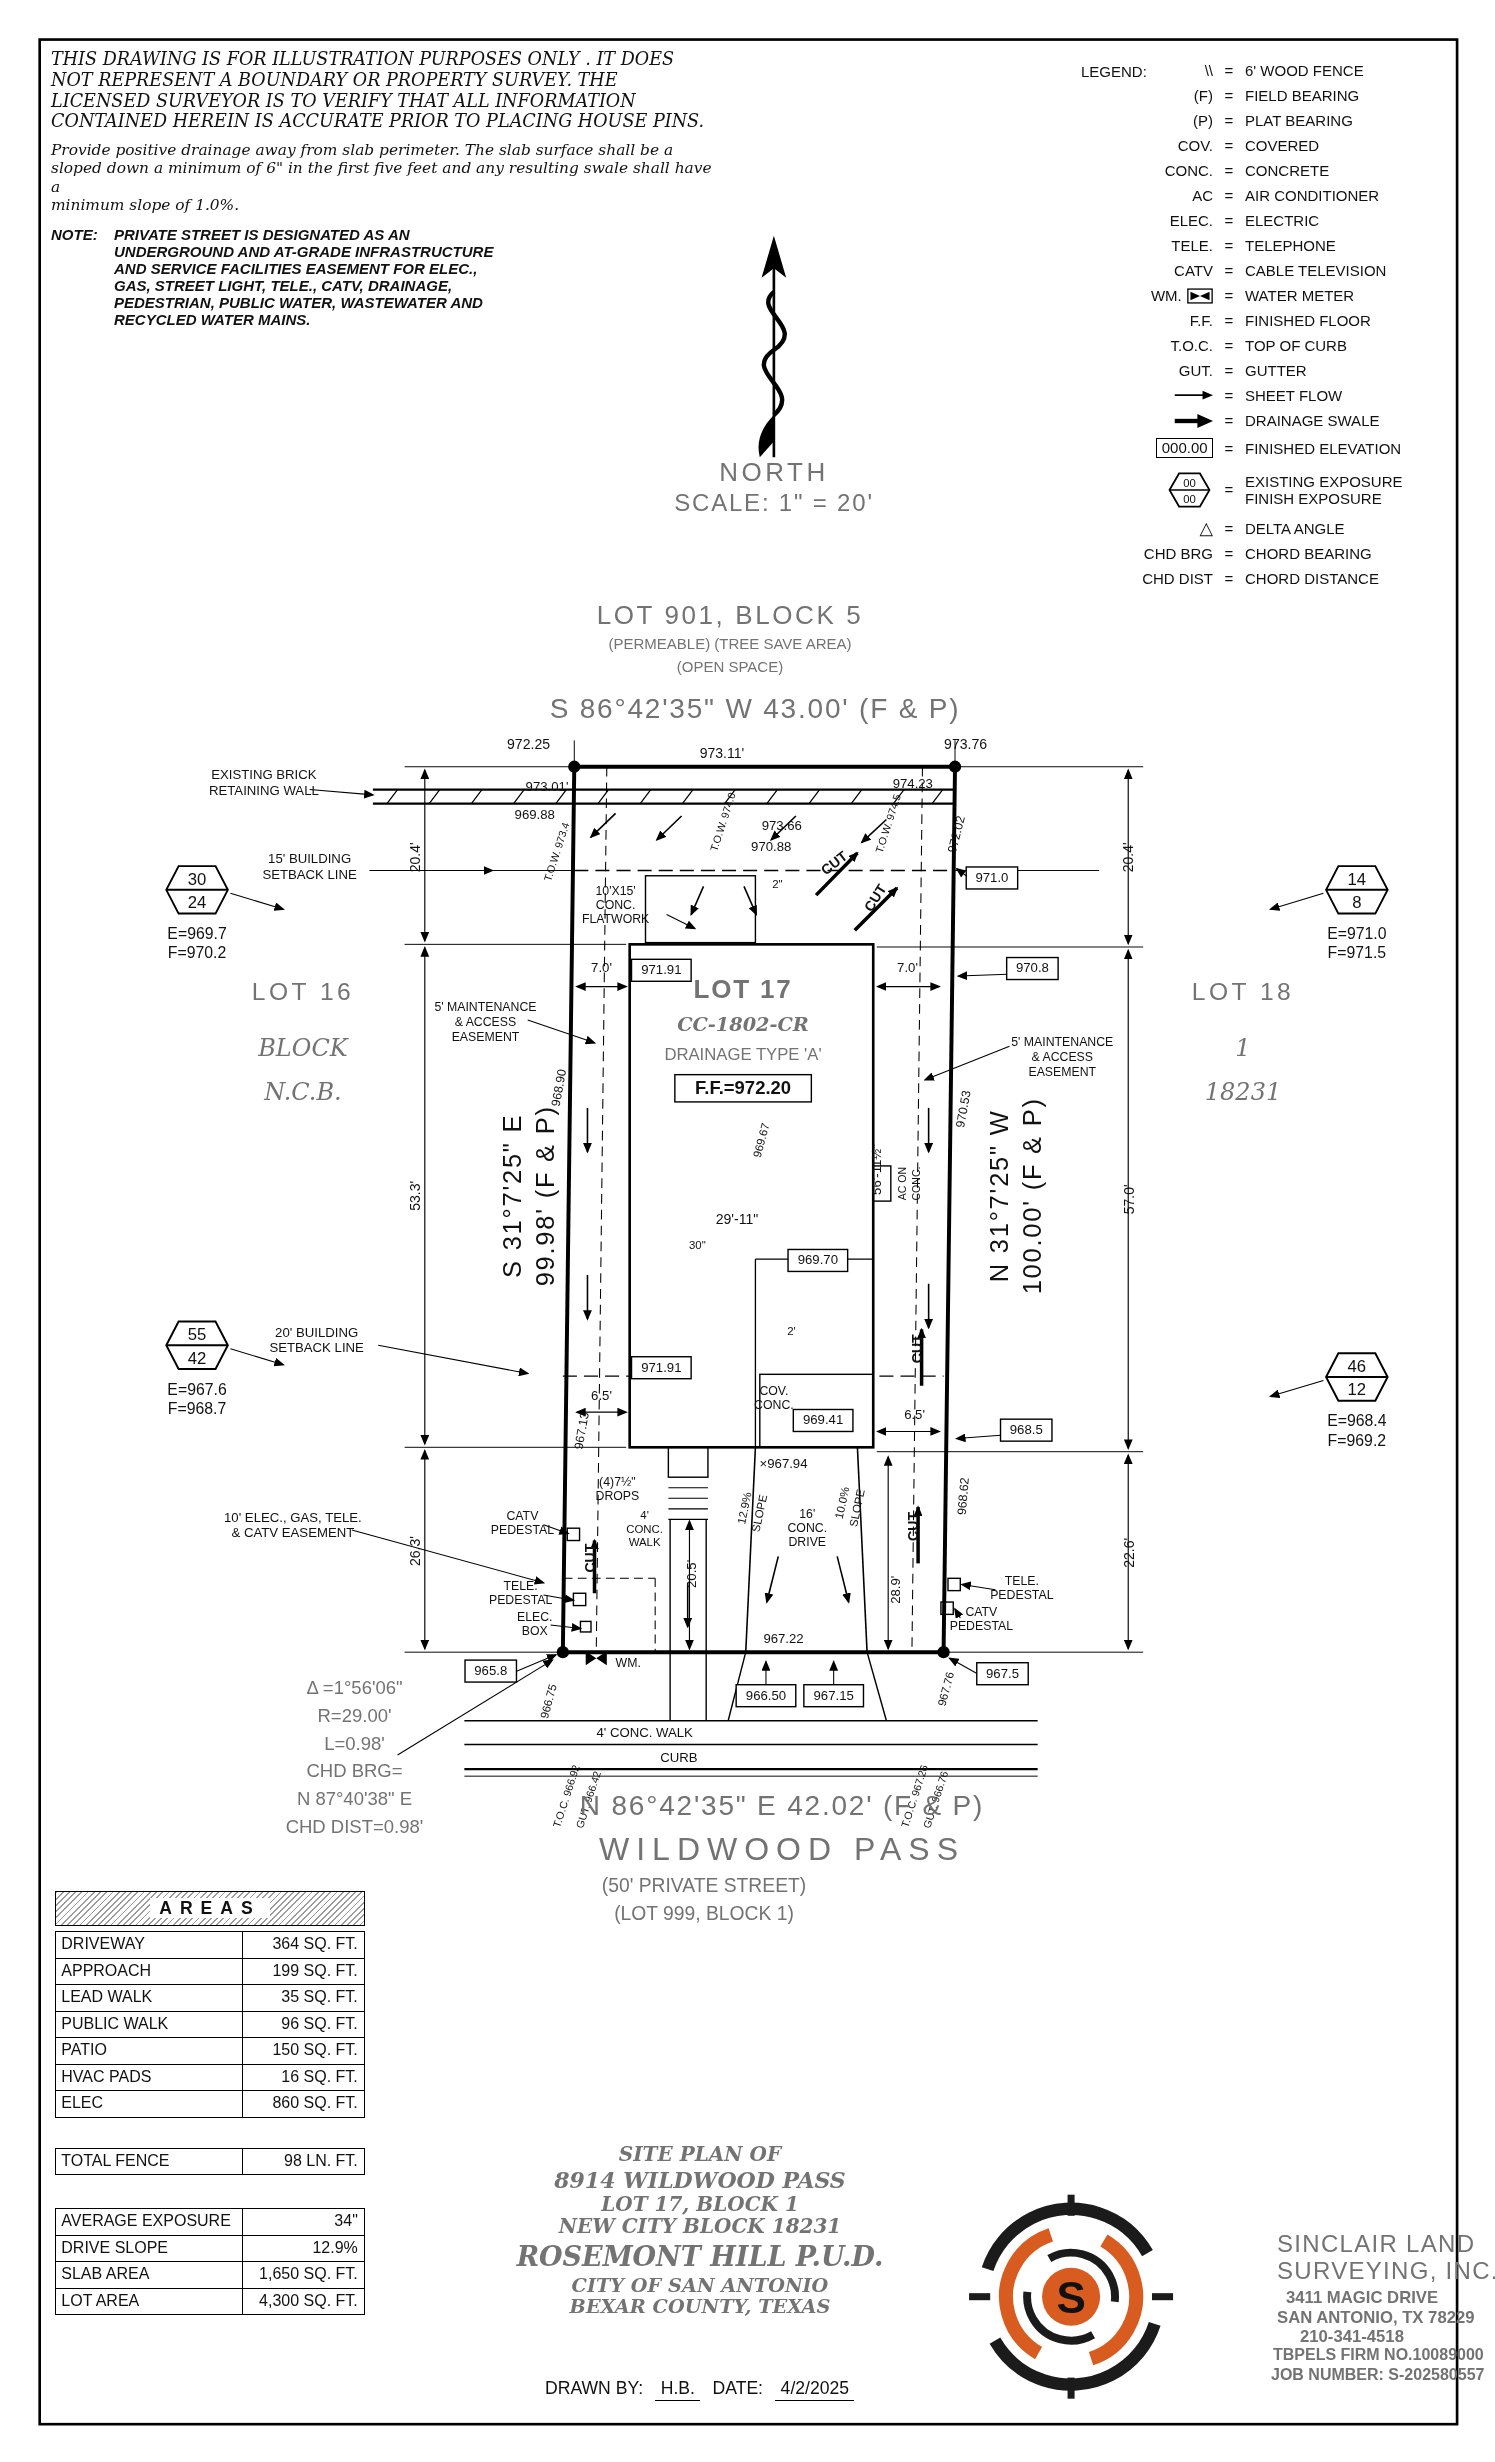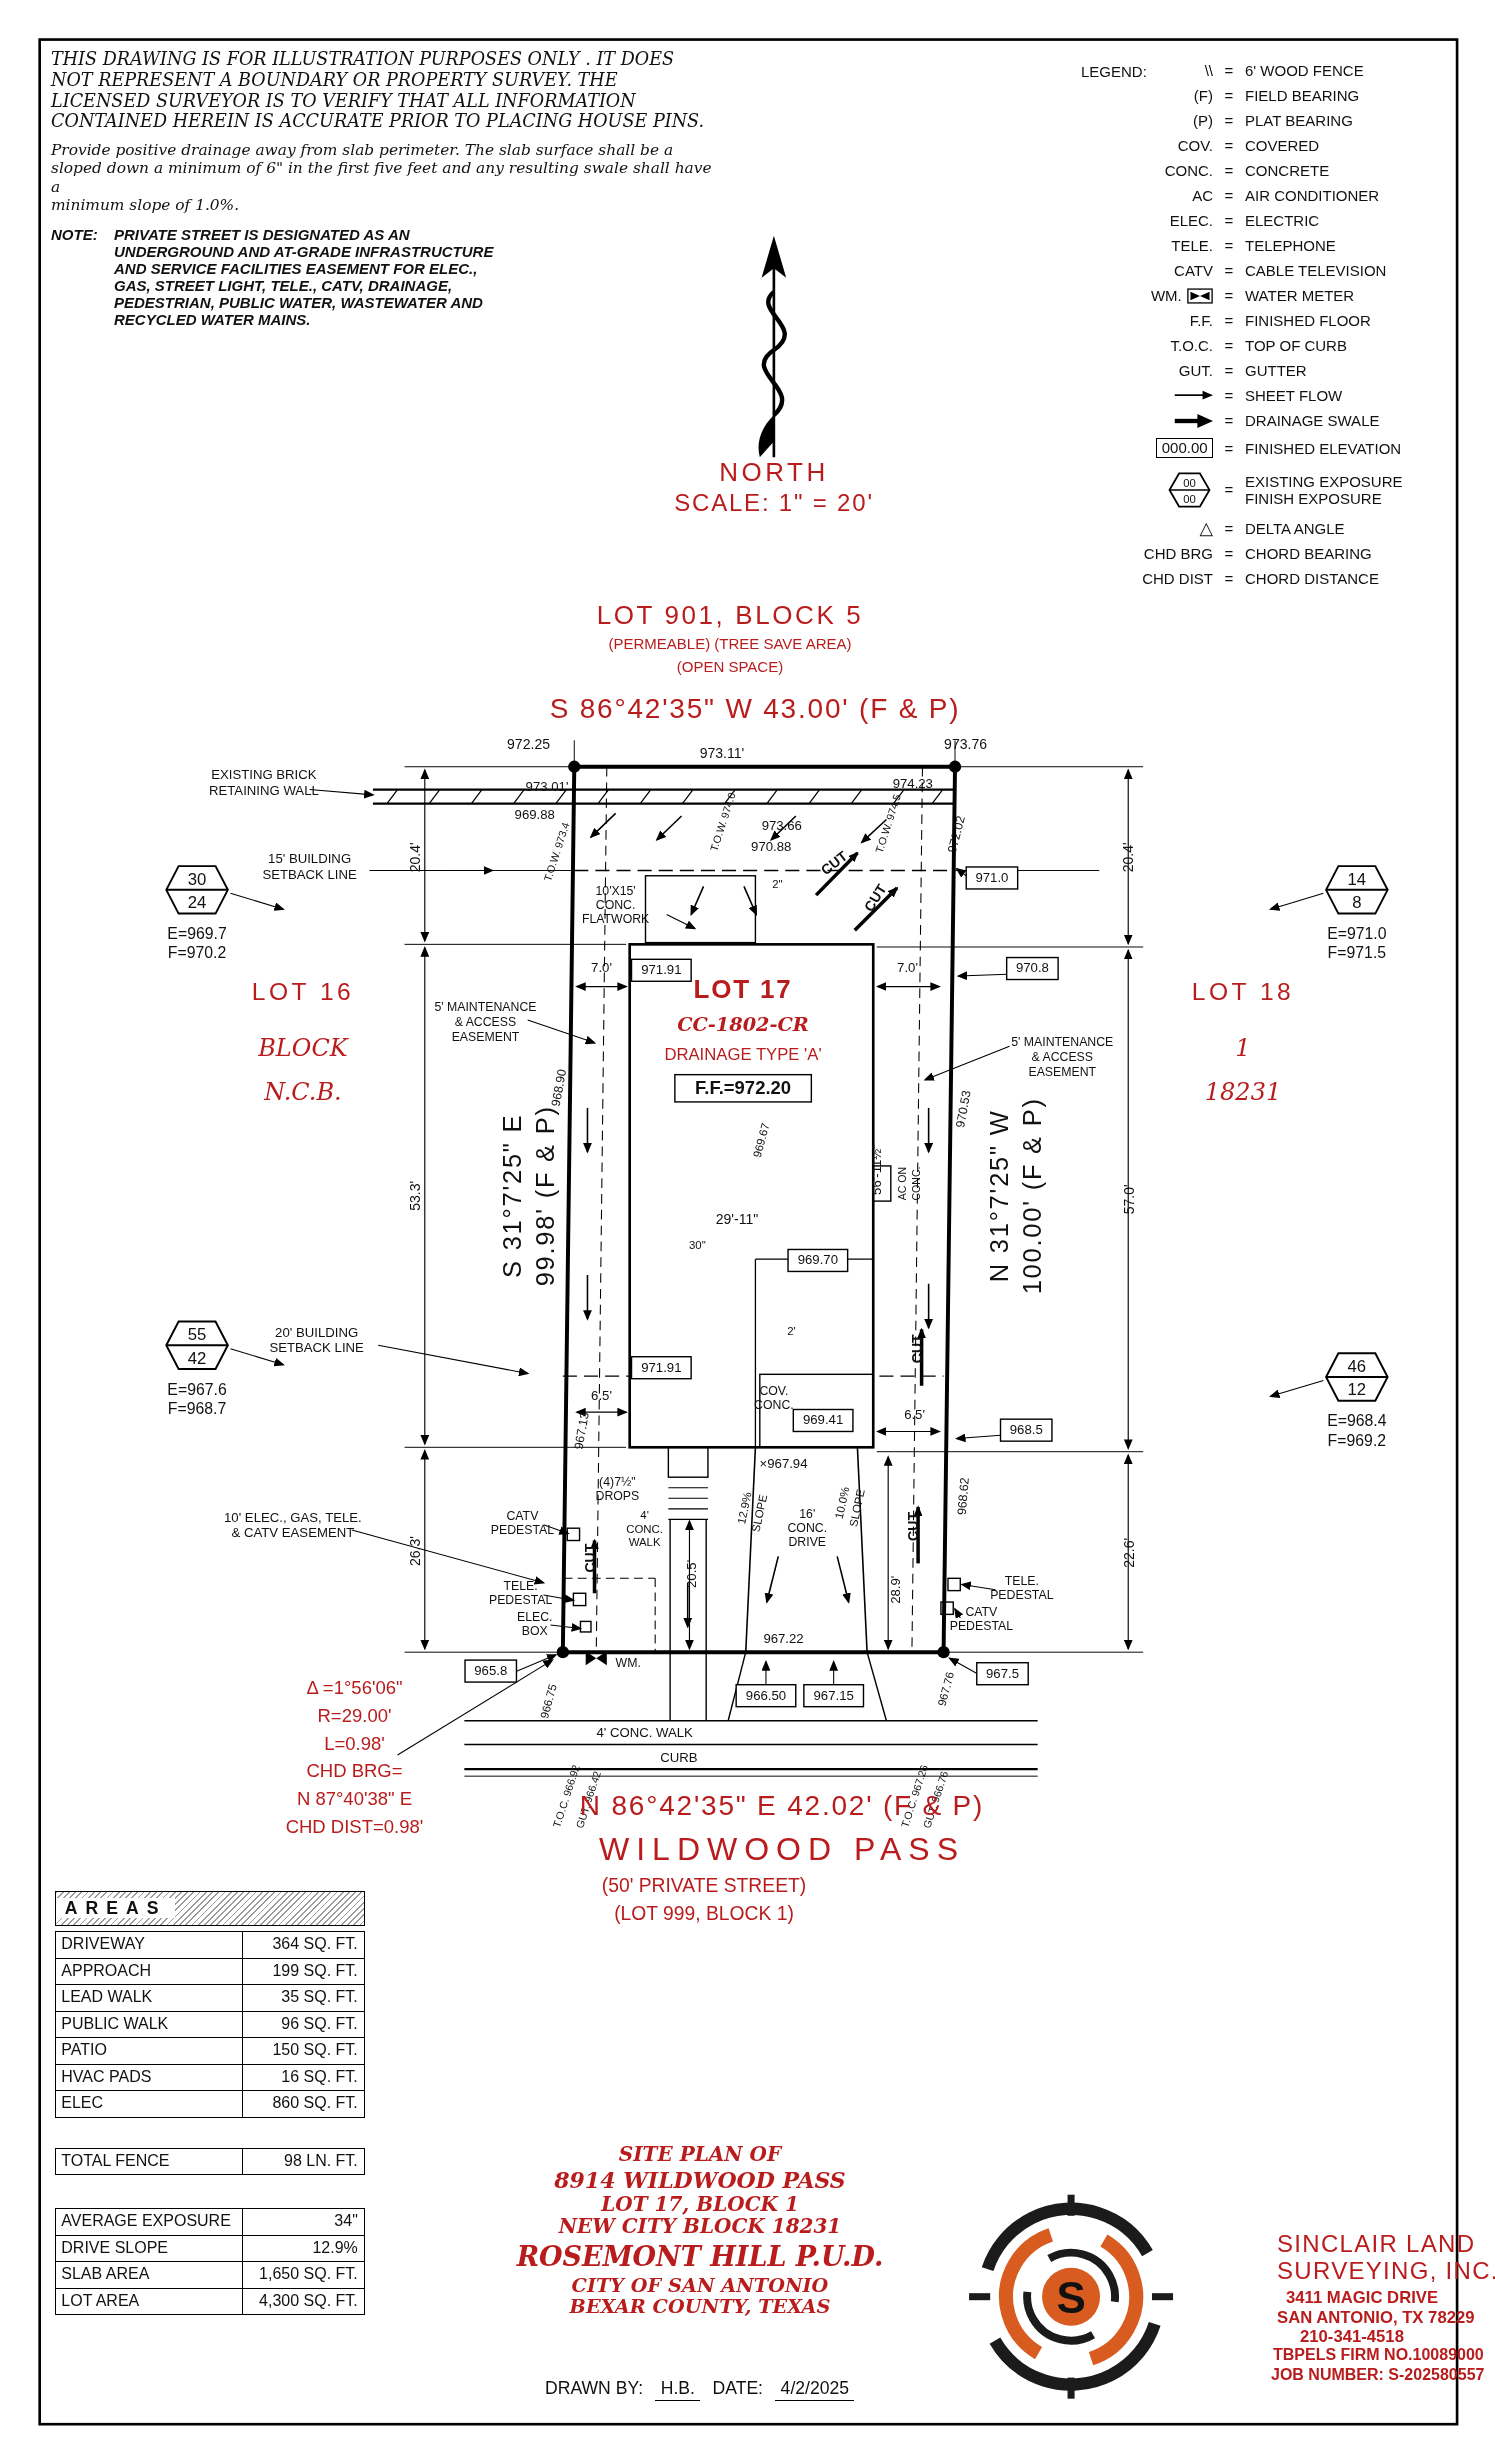--- a/index.html
+++ b/index.html
@@ -1,17 +1,17 @@
 <!DOCTYPE html>
 <html style="font-size:14px"><head>
 <meta charset="utf-8">
 <style>
   html,body{margin:0;padding:0;background:#e8e8e8;}
   .page{position:relative;width:1495px;height:2462px;background:#ffffff;font-family:"Liberation Sans",sans-serif;color:#111;overflow:hidden;}
-  .t{position:absolute;white-space:nowrap;color:#b91c1c;}
+  .t{position:absolute;white-space:nowrap;color:#737373;}
   .c{transform:translateX(-50%);}
   .si{font-family:"DejaVu Serif",serif;font-style:italic;}
   .b{font-weight:bold;}
   svg.plan{position:absolute;left:0;top:0;}
   svg text{fill:#111;font-family:"Liberation Sans",sans-serif;}
   
   .disc{position:absolute;left:51px;top:49px;width:668px;}
   .d1{font-family:"DejaVu Serif",serif;font-style:italic;font-size:17.6px;line-height:1.18;}
   .d2{font-family:"DejaVu Serif",serif;font-style:italic;font-size:15.4px;line-height:1.2;margin-top:8.8px;}
   .note{display:flex;margin-top:12.3px;font-style:italic;font-weight:bold;font-size:15px;line-height:1.13;}
@@ -19,21 +19,21 @@
   
   .legend{position:absolute;left:1081px;top:58px;width:327px;font-size:15px;}
   .lg-row{display:flex;align-items:center;height:25px;}
   .lg-sym{flex:0 0 132px;text-align:right;display:flex;justify-content:flex-end;align-items:center;gap:5.3px;}
   .lg-eq{flex:0 0 32px;text-align:center;}
   .lg-desc{flex:1;text-align:left;}
   .lg-box{border:1.4px solid #000;padding:0 4.4px;display:inline-block;line-height:18.5px;}
   .lg-title{position:absolute;left:1081px;top:63px;font-size:15px;}
   
   .areas{position:absolute;left:55px;top:1891px;width:310px;font-size:16px;}
-  .ar-title{border:1.8px solid #000;height:33px;line-height:32px;text-align:left;background:repeating-linear-gradient(135deg,#9b9b9b 0 1.3px,#fff 1.3px 4.4px);}
+  .ar-title{border:1.8px solid #000;height:33px;line-height:32px;text-align:center;background:repeating-linear-gradient(135deg,#9b9b9b 0 1.3px,#fff 1.3px 4.4px);}
   .ar-title span{font-weight:bold;letter-spacing:8px;font-size:17.6px;background:#fff;padding:0 8.8px;}
   .ar-g{border:1.8px solid #000;background:#fff;}
   .ar-r{display:flex;height:25.5px;line-height:24.6px;border-top:1.3px solid #000;}
   .ar-r:first-child{border-top:none;}
   .ar-l{flex:0 0 181px;padding-left:5.3px;border-right:1.3px solid #000;}
   .ar-v{flex:1;text-align:right;padding-right:6.2px;}
   .m1{margin-top:5.3px}.m2{margin-top:39px}.m3{margin-top:30px}.m4{margin-top:33px}
   
   .tbc{font-family:"DejaVu Serif",serif;font-style:italic;font-weight:bold;}
   .drawn{position:absolute;left:545px;top:2378px;display:flex;gap:12.3px;font-size:17.6px;align-items:baseline;}

